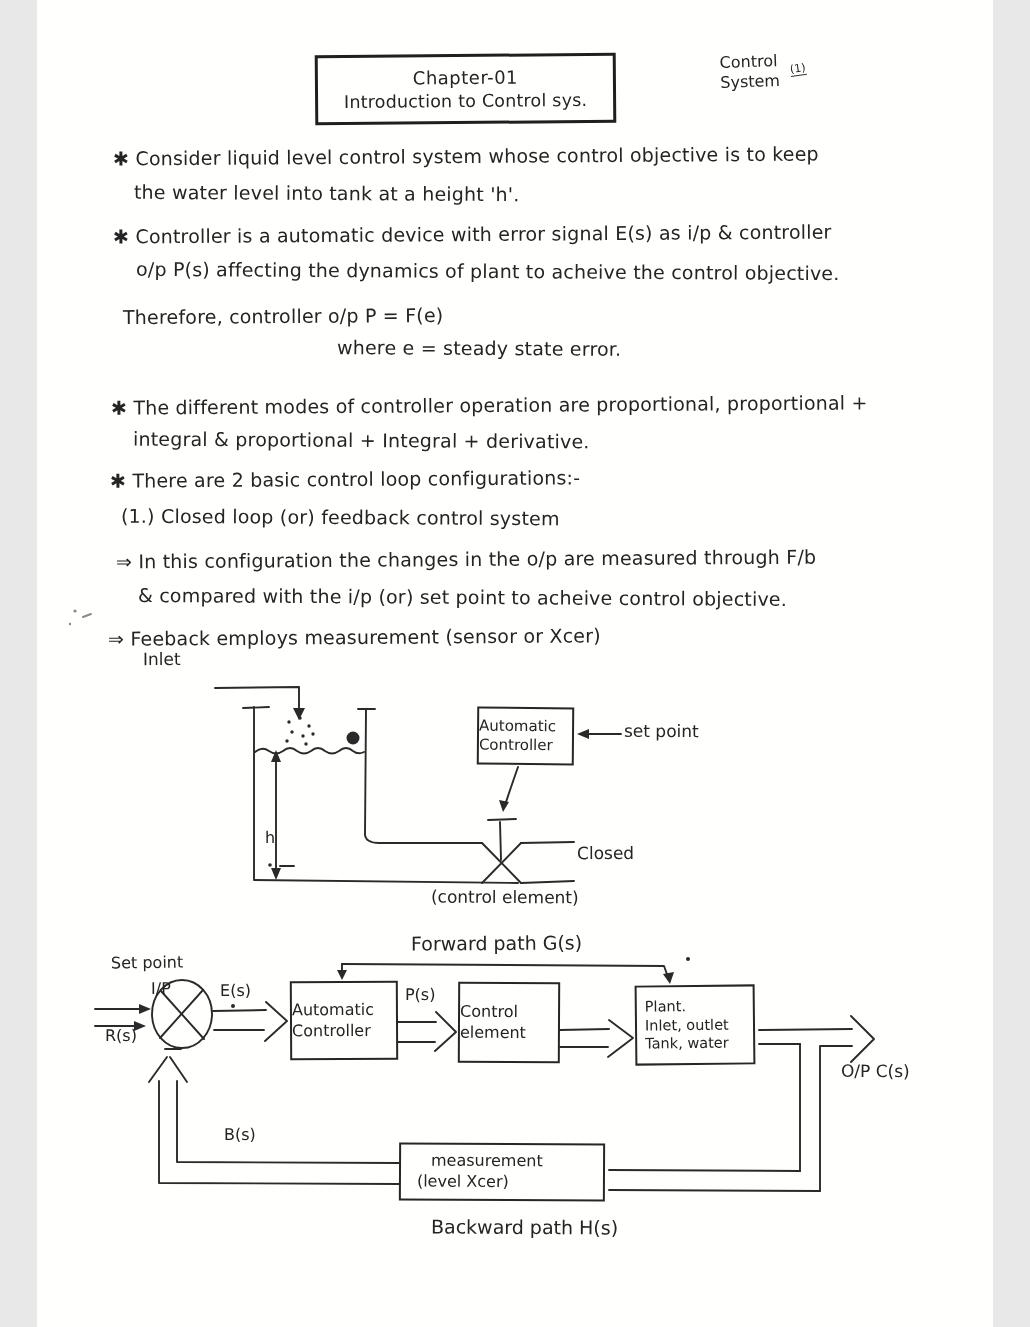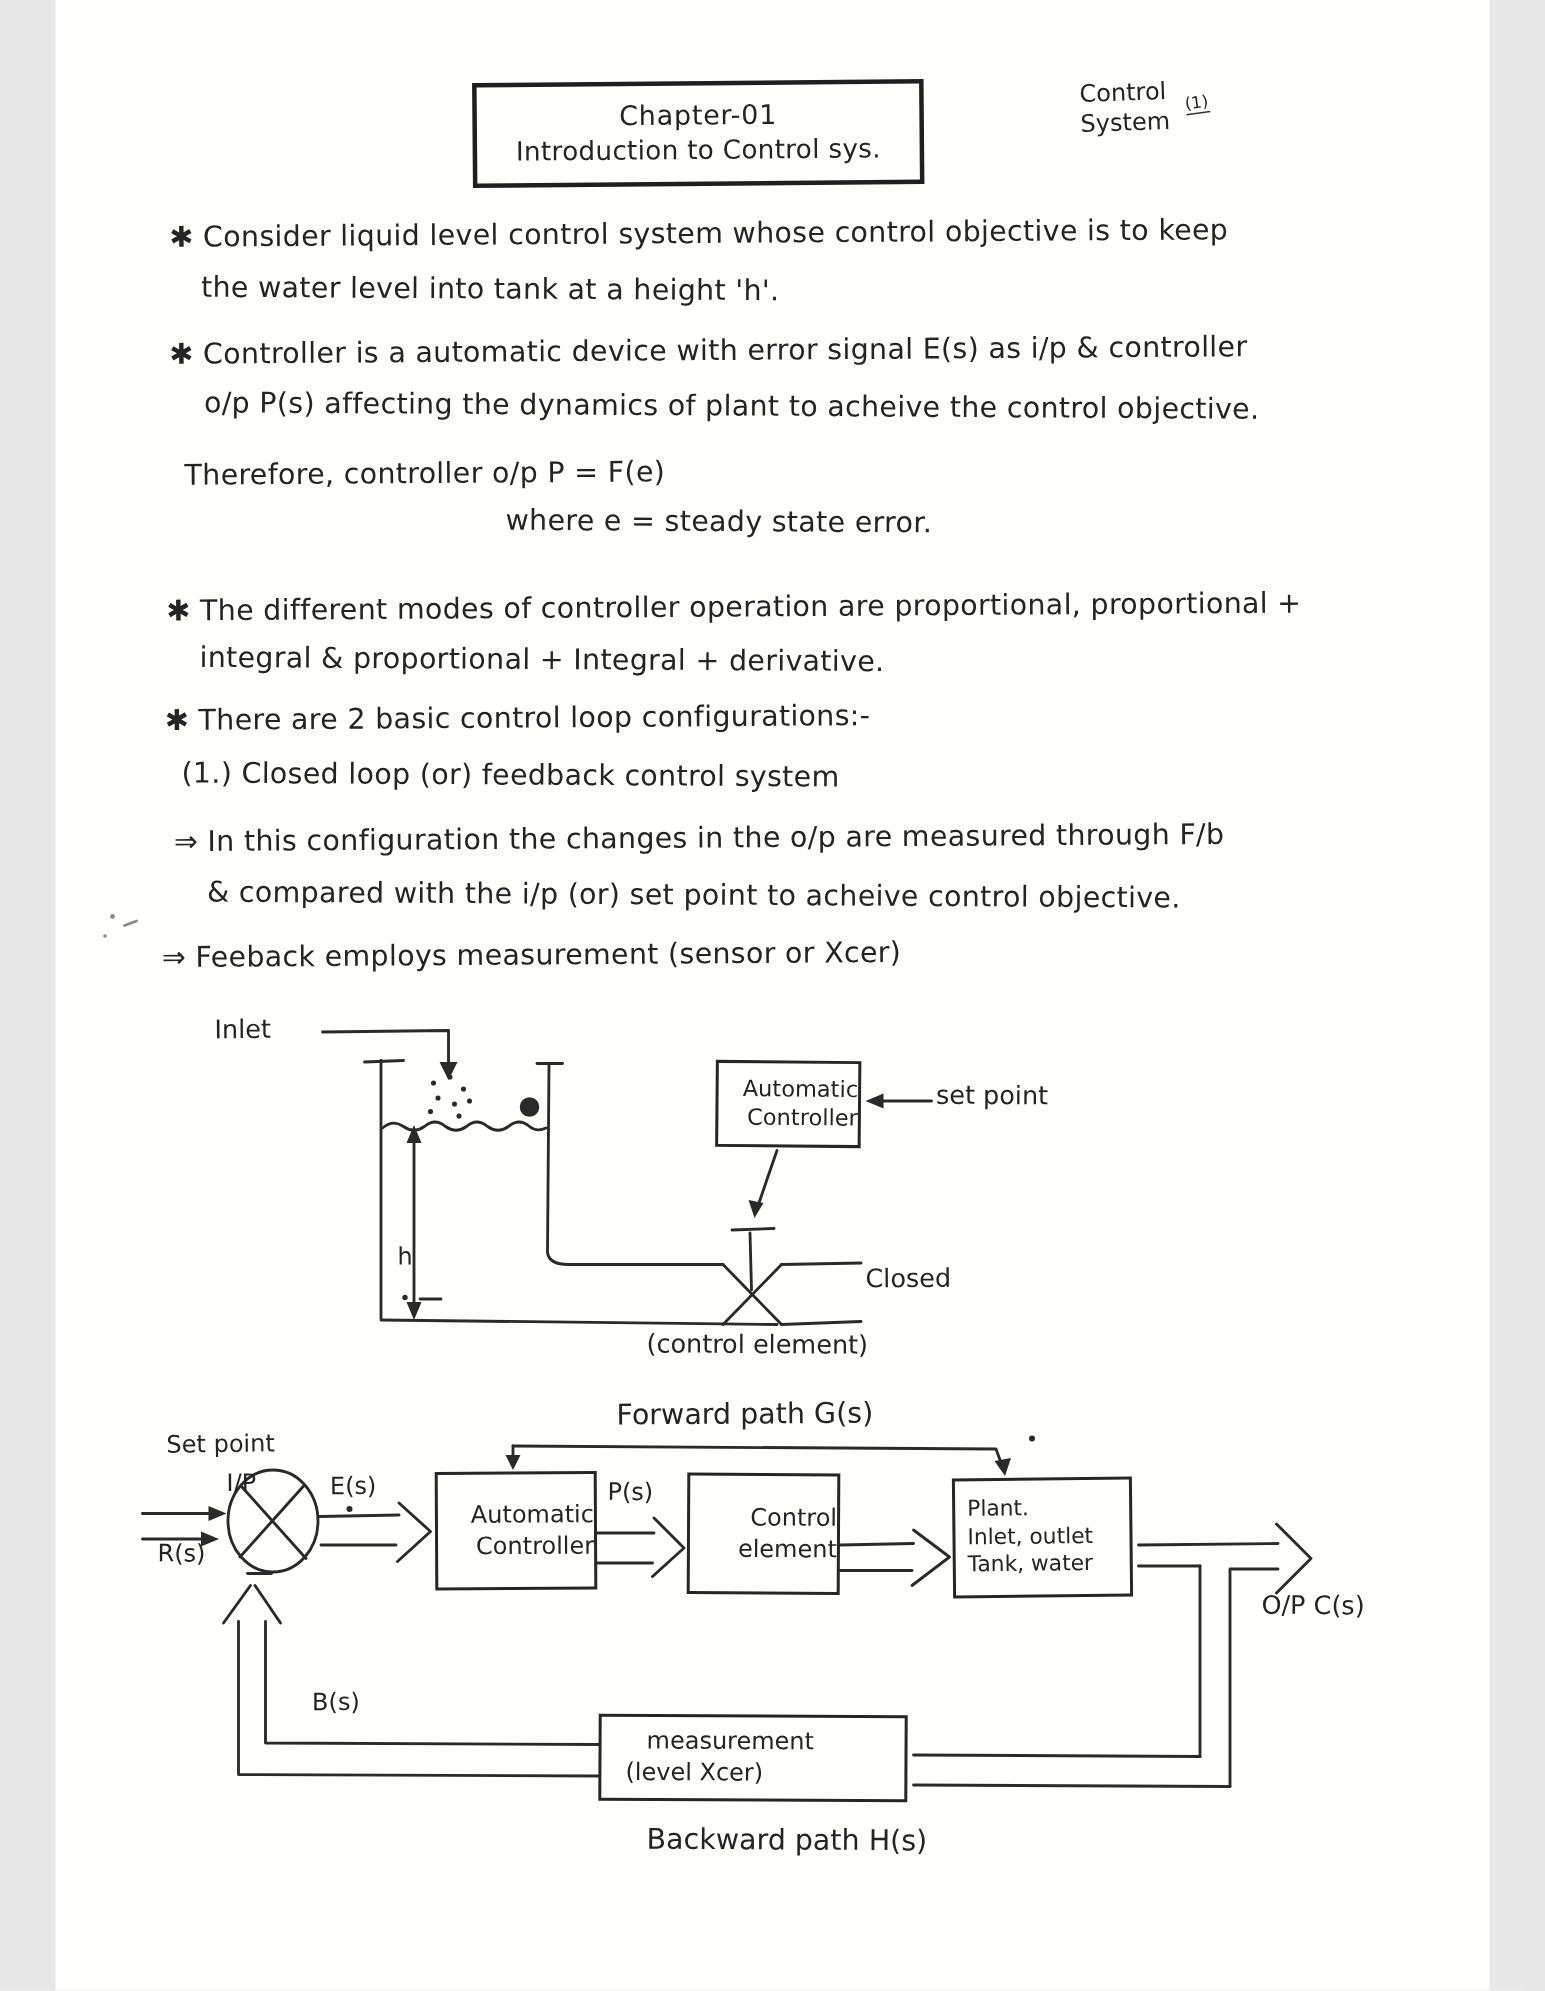--- a/index.html
+++ b/index.html
@@ -10,21 +10,21 @@
   }
   .hw{position:absolute;white-space:nowrap;color:#242424;line-height:1.1;}
   .notes-line{font-size:19px;letter-spacing:.2px;}
   .lbl{font-size:17px;}
   .sm{font-size:16px;}
   .r-a{transform:rotate(-0.4deg);}
   .r-b{transform:rotate(0.35deg);}
   .r-c{transform:rotate(-0.8deg);}
   .box{
     position:absolute;border:2px solid #262626;background:transparent;
-    display:flex;flex-direction:column;align-items:flex-end;justify-content:center;
+    display:flex;flex-direction:column;align-items:flex-start;justify-content:center;
     text-align:center;color:#242424;
   }
   .box div{line-height:1.3;}
   .title-box{
     position:absolute;left:278px;top:54px;width:295px;height:64px;
     border:3px solid #1f1f1f;display:flex;flex-direction:column;
     align-items:center;justify-content:center;transform:rotate(-0.5deg);
   }
   .title-box .l1{font-size:18px;letter-spacing:.5px;}
   .title-box .l2{font-size:17.5px;letter-spacing:.2px;margin-top:3px;}
@@ -168,40 +168,40 @@
       <path class="stroke" d="M572,1190 L783,1191"></path>
 
       <path class="stroke" d="M362,1163 L140,1162 L140,1081"></path>
       <path class="stroke" d="M362,1184 L122,1183 L122,1081"></path>
 
       <path class="stroke" d="M112,1082 L130,1057"></path>
       <path class="stroke" d="M133,1057 L150,1082"></path>
     </g>
   </svg>
 
-  <div class="hw lbl r-a" style="left:106px;top:678px;">Inlet</div>
+  <div class="hw lbl r-a" style="left:106px;top:650px;">Inlet</div>
 
   <div class="box" style="left:440px;top:707px;width:93px;height:54px;transform:rotate(0.5deg);font-size:15px;">
     <div>Automatic</div>
     <div>Controller</div>
   </div>
 
   <div class="hw lbl r-b" style="left:587px;top:722px;">set point</div>
   <div class="hw sm r-a" style="left:228px;top:829px;">h</div>
   <div class="hw lbl r-a" style="left:540px;top:844px;">Closed</div>
   <div class="hw lbl r-b" style="left:394px;top:888px;">(control element)</div>
 
   <div class="hw sm r-c" style="left:74px;top:954px;">Set point</div>
   <div class="hw sm r-a" style="left:70px;top:980px;margin-left:44px;">I/P</div>
   <div class="hw sm r-b" style="left:68px;top:1027px;">R(s)</div>
   <div class="hw sm r-a" style="left:183px;top:982px;">E(s)</div>
   <div class="hw sm r-b" style="left:368px;top:986px;text-align:center;">P(s)</div>
   <div class="hw r-a" style="left:374px;top:933px;font-size:19px;">Forward path G(s)</div>
   <div class="hw lbl r-b" style="left:804px;top:1062px;">O/P C(s)</div>
-  <div class="hw sm r-a" style="left:171px;top:1126px;text-align:right;">B(s)</div>
+  <div class="hw sm r-a" style="left:187px;top:1126px;text-align:right;">B(s)</div>
   <div class="hw r-b" style="left:394px;top:1217px;font-size:19px;">Backward path H(s)</div>
 
   <div class="box" style="left:253px;top:981px;width:104px;height:75px;transform:rotate(-0.3deg);font-size:16px;">
     <div>Automatic</div>
     <div>Controller</div>
   </div>
 
   <div class="box" style="left:421px;top:982px;width:98px;height:77px;transform:rotate(0.3deg);font-size:16px;">
     <div>Control</div>
     <div>element</div>

